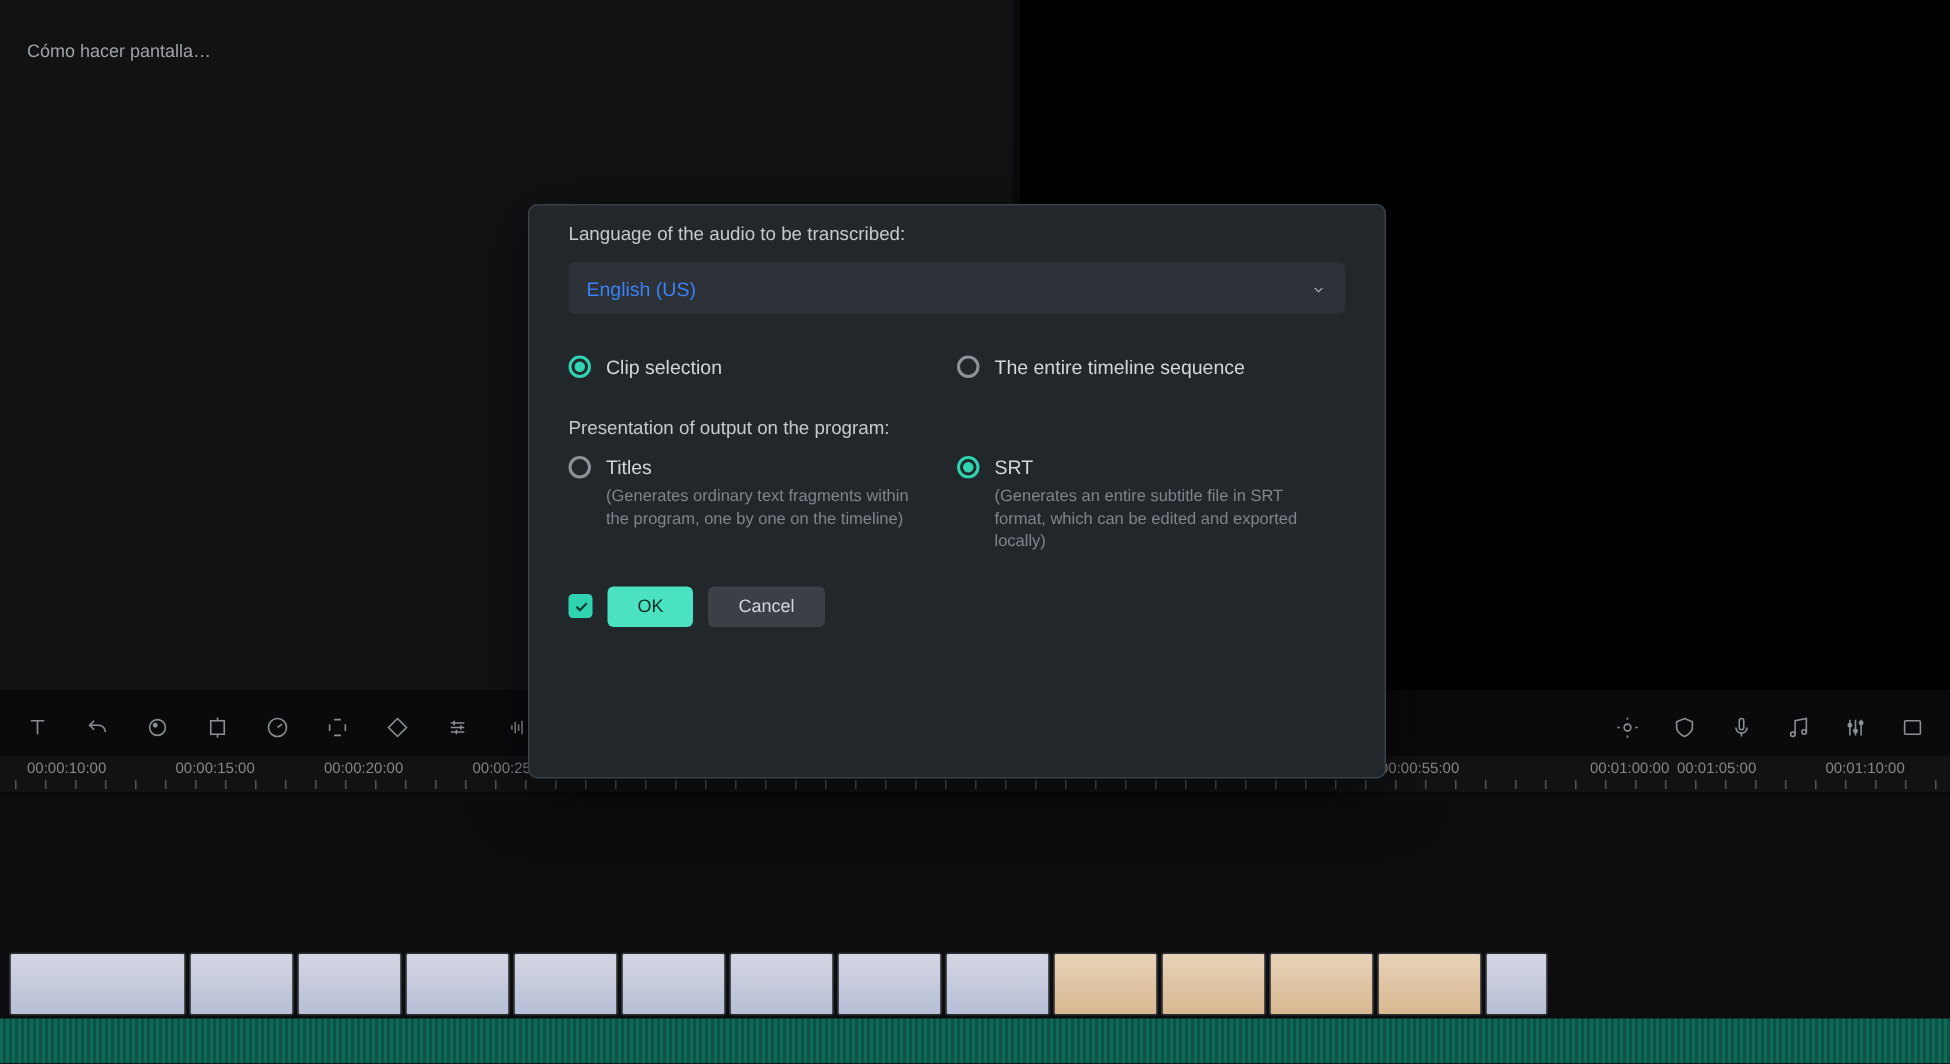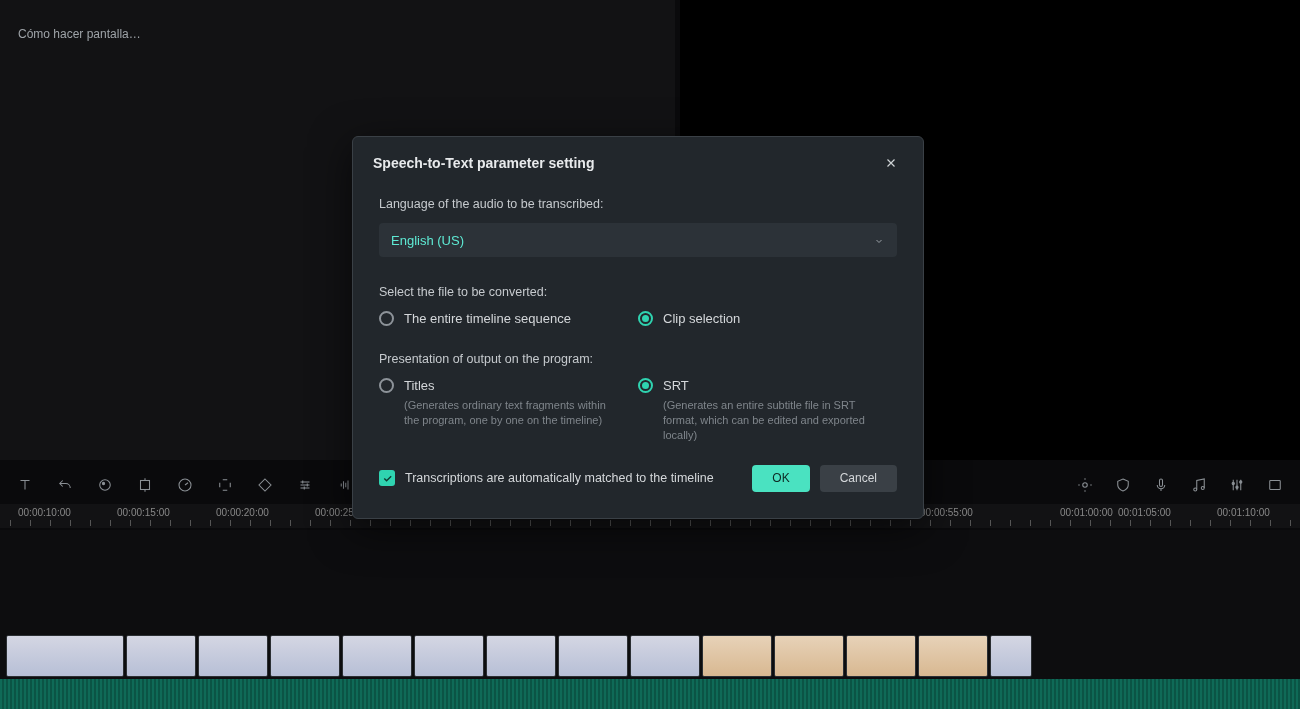--- a/index.html
+++ b/index.html
@@ -41,21 +41,21 @@
 
   
   .overlay{position:absolute;inset:0}
   .modal{position:absolute;left:352px;top:136px;width:572px;height:383px;background:#22272c;border:1px solid #3a4046;border-radius:6px;box-shadow:0 10px 40px rgba(0,0,0,.6);padding:0}
   .modal-head{display:flex;align-items:center;padding:14px 20px 10px}
   .modal-title{font-size:14px;font-weight:600;color:#e8eaec}
   .close-btn{margin-left:auto;width:24px;height:24px;display:flex;align-items:center;justify-content:center;cursor:pointer;color:#b3b8bd}
   .close-btn svg{width:14px;height:14px;stroke:#cfd3d6;stroke-width:2;fill:none}
   .modal-body{padding:12px 26px 0}
   .section-label{font-size:12.5px;color:#c6cace;margin-bottom:12px}
-  .select{background:#2c3238;border-radius:4px;height:34px;display:flex;align-items:center;padding:0 12px;font-size:13px;color:#5eead4;cursor:pointer;position:relative;margin-bottom:28px}
+  .select{background:#2c3238;border-radius:4px;height:34px;display:flex;align-items:center;padding:0 12px;font-size:13px;color:#3b82f6;cursor:pointer;position:relative;margin-bottom:28px}
   .select .chev{position:absolute;right:12px;top:12px}
   .select .chev svg{width:12px;height:12px;stroke:#9aa0a6;fill:none;stroke-width:2}
   .radio-row{display:flex;gap:0;margin-bottom:26px}
   .radio-col{flex:1;display:flex;flex-direction:column}
   .radio{display:flex;align-items:center;gap:10px;cursor:pointer;color:#d4d7da;font-size:13px}
   .radio-circle{width:15px;height:15px;border-radius:50%;border:2px solid #8d9399;display:flex;align-items:center;justify-content:center;flex-shrink:0}
   .radio-circle.on{border-color:#2fd3b0}
   .radio-circle.on::after{content:"";width:7px;height:7px;border-radius:50%;background:#2fd3b0}
   .radio-desc{font-size:11px;color:#7f858b;margin-top:5px;padding-left:25px;line-height:1.35;max-width:240px}
   .modal-foot{display:flex;align-items:center;padding:14px 26px 0}
@@ -259,49 +259,40 @@
       <div class="tclip alt" style="width: 70px;"></div>
       <div class="tclip alt" style="width: 70px;"></div>
       <div class="tclip alt" style="width: 70px;"></div>
       <div class="tclip" style="width: 42px;"></div>
     </div>
   <div class="audio-row"></div>
 </div>
 
 <div class="overlay">
   <div class="modal">
-    <div class="modal-head">
-      <div class="modal-title">Speech-to-Text parameter setting</div>
-      <div class="close-btn">
-        <svg viewBox="0 0 24 24">
-            <path d="M6 6l12 12M18 6L6 18"></path>
-          </svg>
-      </div>
-    </div>
     <div class="modal-body">
       <div class="section-label">Language of the audio to be transcribed:</div>
       <div class="select">
         <span>English (US)</span>
         <span class="chev"><svg viewBox="0 0 24 24">
               <path d="M7 10l5 5 5-5"></path>
             </svg></span>
       </div>
 
-      <div class="section-label">Select the file to be converted:</div>
       <div class="radio-row">
+        <div class="radio-col">
+          <div class="radio">
+            <span class="radio-circle on"></span>
+            <span>Clip selection</span>
+          </div>
+        </div>
         <div class="radio-col">
           <div class="radio">
             <span class="radio-circle"></span>
             <span>The entire timeline sequence</span>
-          </div>
-        </div>
-        <div class="radio-col">
-          <div class="radio">
-            <span class="radio-circle on"></span>
-            <span>Clip selection</span>
           </div>
         </div>
       </div>
 
       <div class="section-label">Presentation of output on the program:</div>
       <div class="radio-row" style="margin-bottom:8px">
         <div class="radio-col">
           <div class="radio">
             <span class="radio-circle"></span>
             <span>Titles</span>
@@ -316,18 +307,17 @@
           <div class="radio-desc">(Generates an entire subtitle file in SRT format, which can be edited and exported locally)</div>
         </div>
       </div>
     </div>
     <div class="modal-foot">
       <div class="checkbox">
         <svg viewBox="0 0 24 24">
             <path d="M5 12l5 5L20 7"></path>
           </svg>
       </div>
-      <div class="check-label">Transcriptions are automatically matched to the timeline</div>
       <button class="btn btn-ok">OK</button>
       <button class="btn btn-cancel">Cancel</button>
     </div>
   </div>
 </div>
 
 </body></html>

